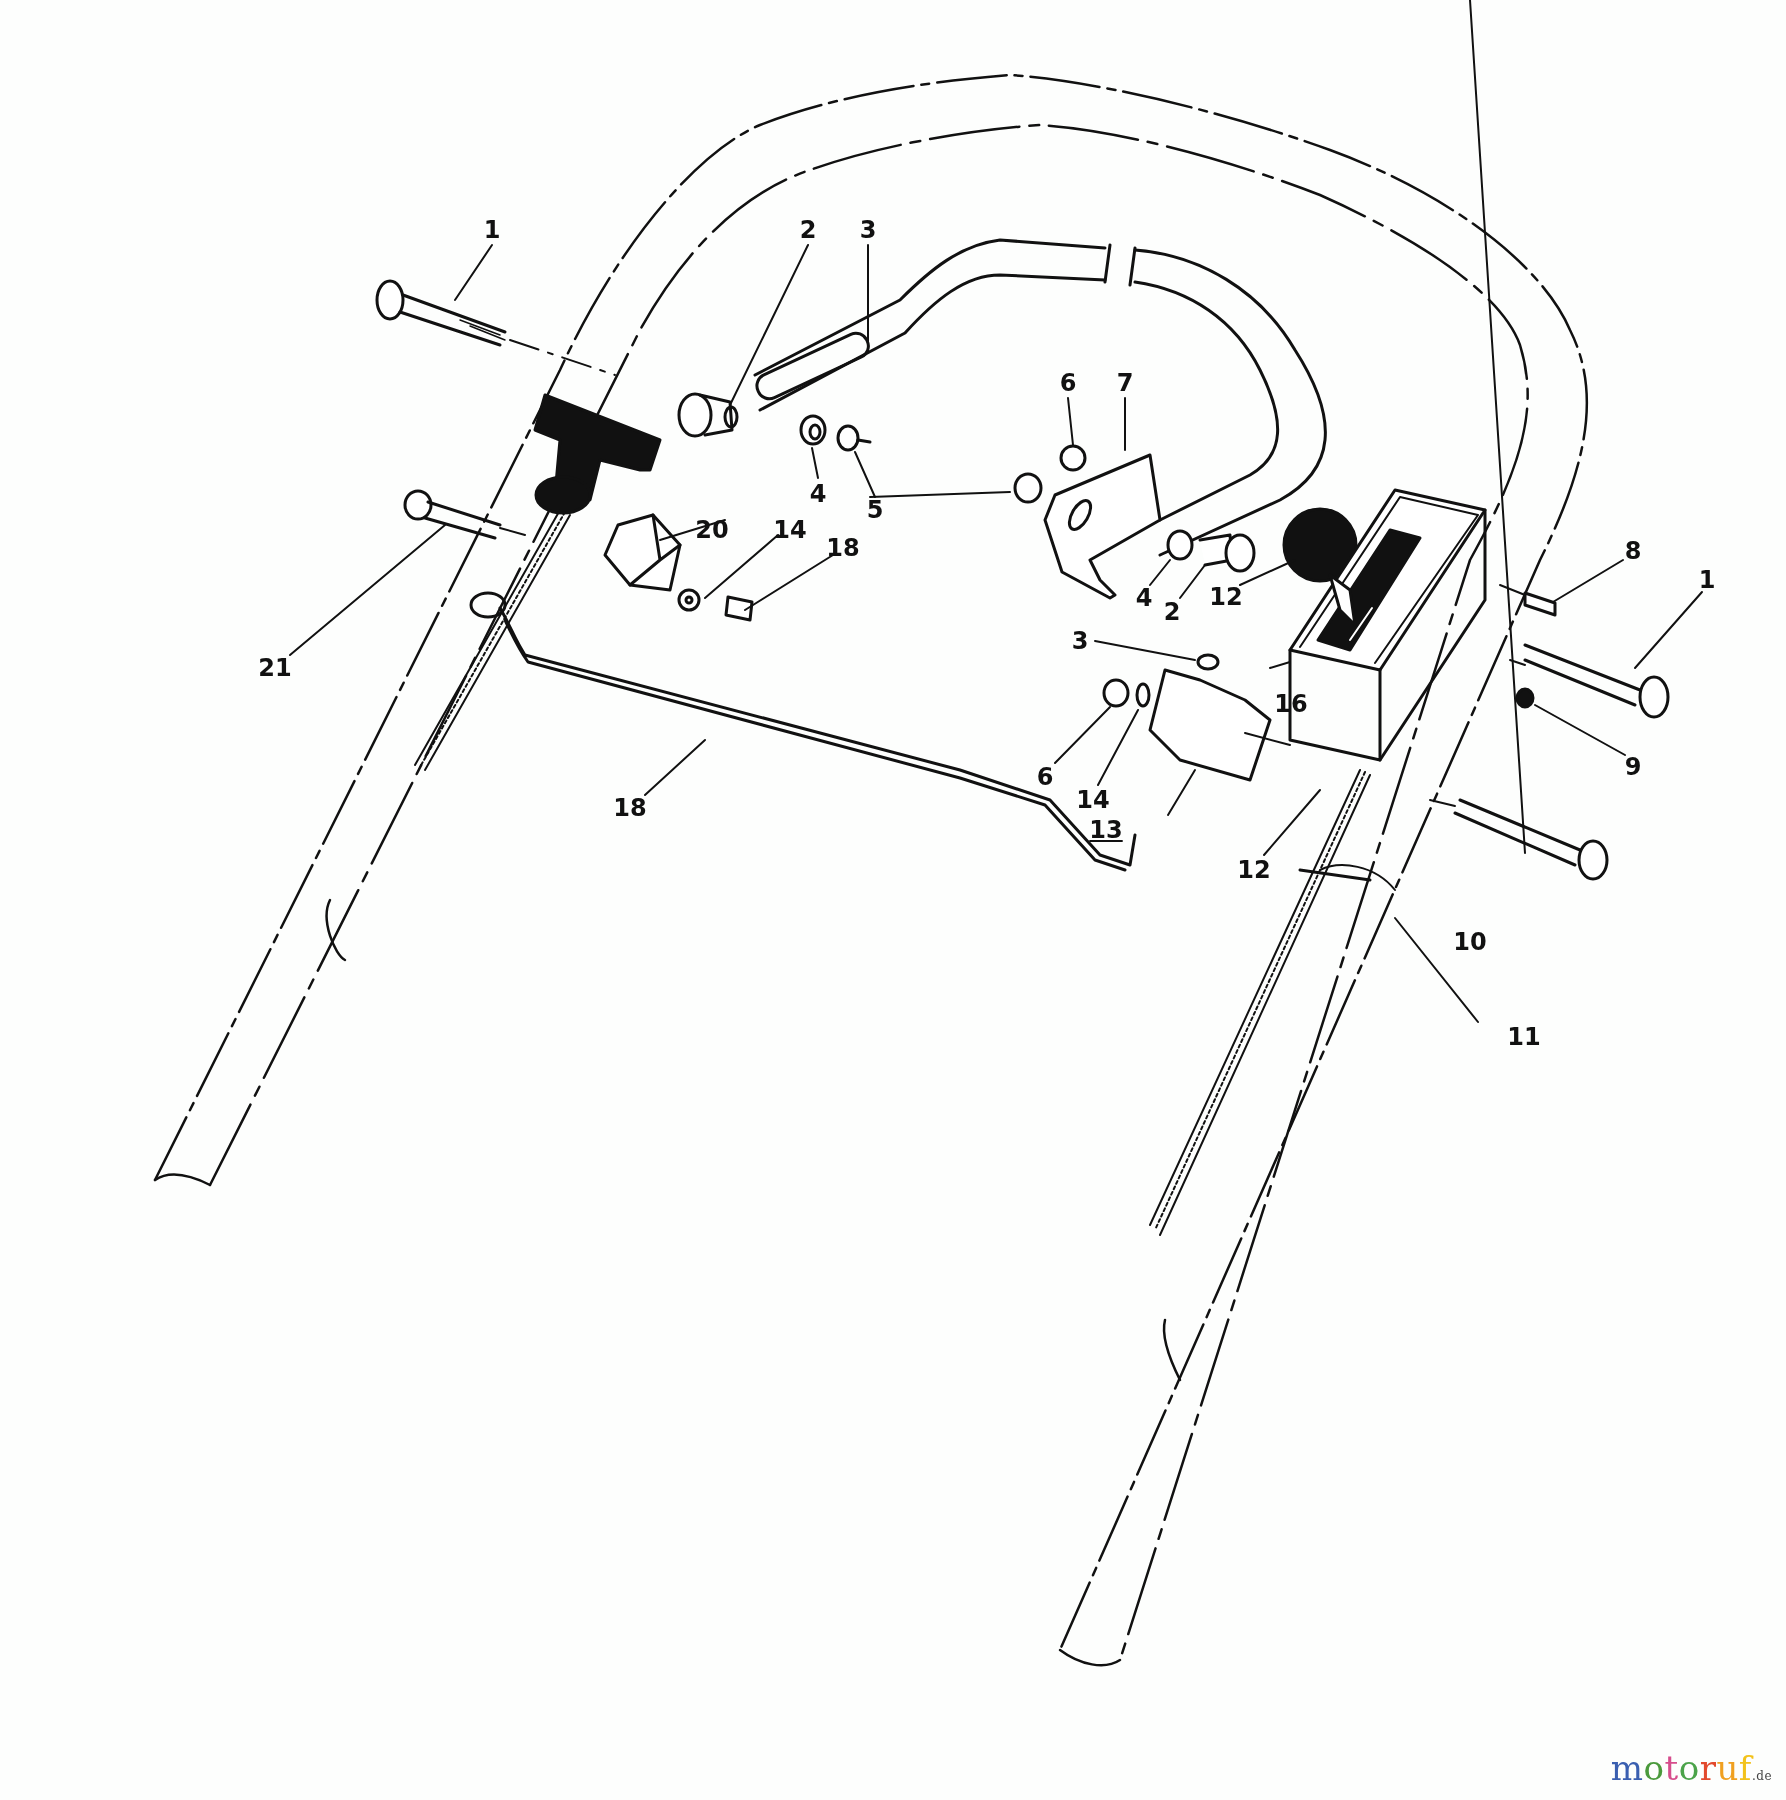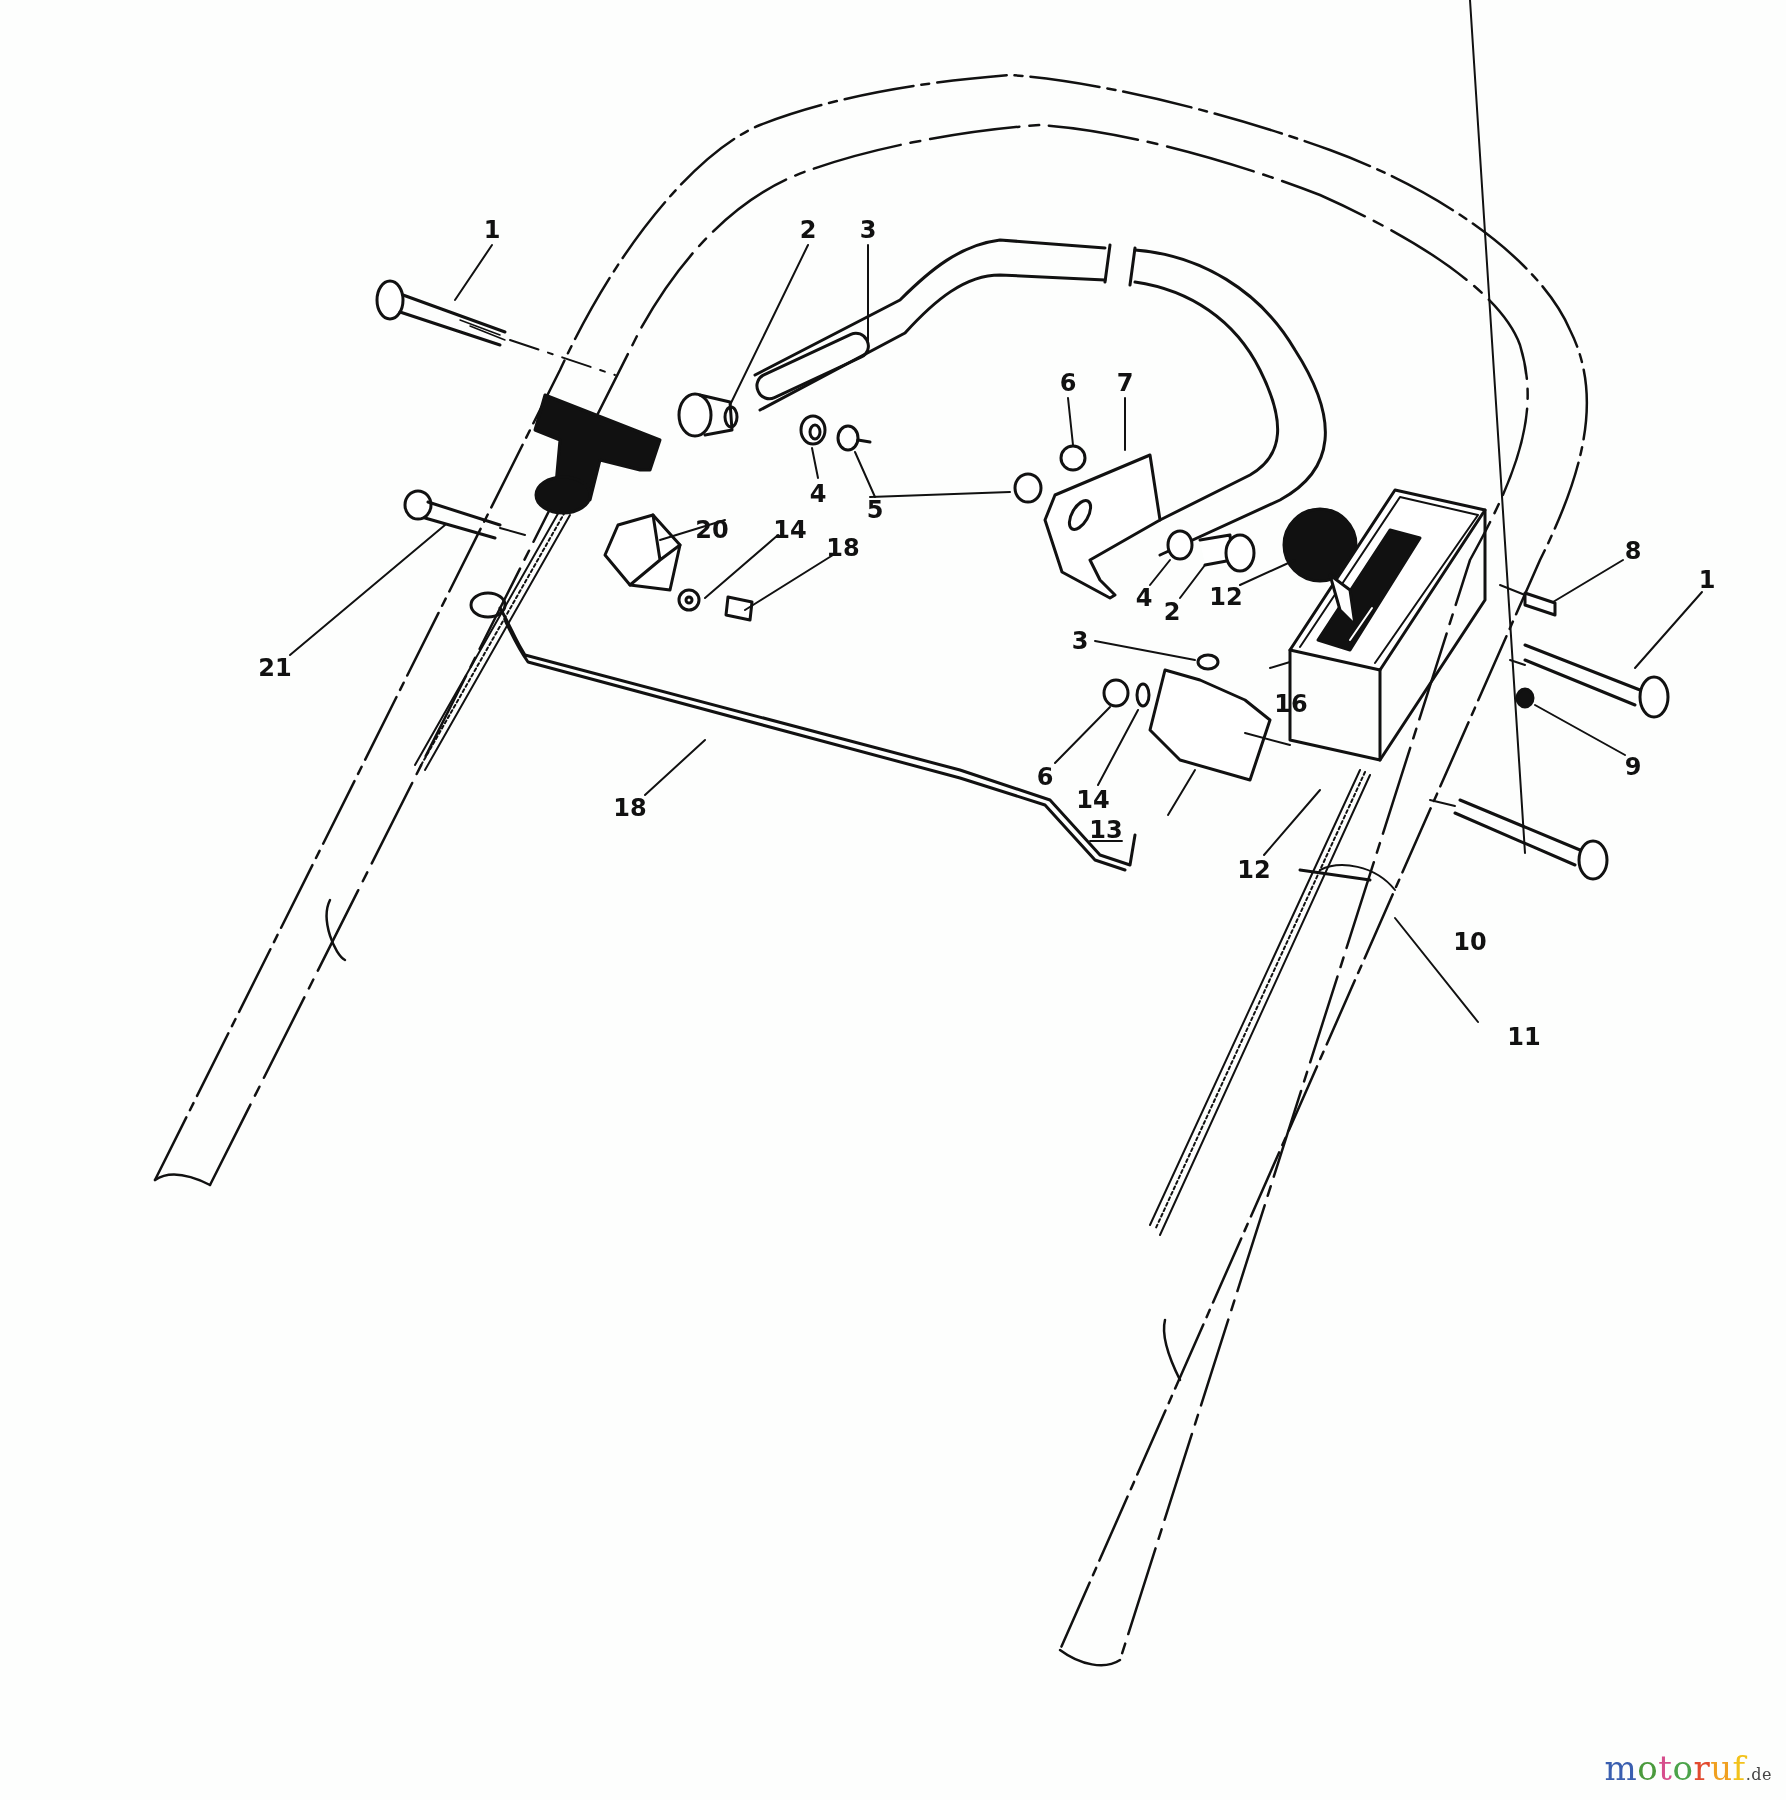--- a/index.html
+++ b/index.html
@@ -1,21 +1,21 @@
 <!DOCTYPE html>
 <html><head>
 <meta charset="utf-8">
 <style>
   html, body { margin:0; padding:0; background:#fdfefd; }
   body { width:1786px; height:1800px; position:relative; overflow:hidden; font-family:"Liberation Sans", sans-serif; }
   #diagram { position:absolute; left:0; top:0; width:1786px; height:1800px; }
   .callout { position:absolute; font-family:"DejaVu Sans", sans-serif; font-weight:bold; font-size:24px; color:#111; transform:translate(-50%,-50%); line-height:1; }
   .watermark { position:absolute; right:14px; bottom:12px; font-family:"DejaVu Serif", serif; font-size:34px; letter-spacing:0.5px; }
   .watermark .m1{color:#3a5fb0}.watermark .o1{color:#4a9a3c}.watermark .t{color:#d64d8c}.watermark .o2{color:#4ba34a}.watermark .r{color:#e24a2e}.watermark .u{color:#f0a020}.watermark .f{color:#f2c21b}
-  .watermark .de{font-size:16px;color:#444}
+  .watermark .de{font-size:12px;color:#444}
 </style>
 </head>
 <body>
 
 <svg id="diagram" viewBox="0 0 1786 1800" xmlns="http://www.w3.org/2000/svg" fill="none" stroke="#111" stroke-width="3" stroke-linecap="round" stroke-linejoin="round">
 
   <g stroke-width="2.5">
     <path d="M155 1180 L560 370 C620 240 700 150 760 125 C850 90 950 80 1010 75 C1090 80 1220 110 1330 150 C1440 190 1540 260 1570 330 C1600 390 1590 460 1540 560 L1060 1650" stroke-dasharray="70 8 8 8"></path>
     <path d="M210 1185 L640 330 C690 240 750 190 810 170 C880 145 970 130 1040 125 C1120 130 1230 160 1320 195 C1410 235 1500 290 1520 345 C1540 410 1520 470 1470 560 L1120 1660" stroke-dasharray="90 10 10 10"></path>
 

